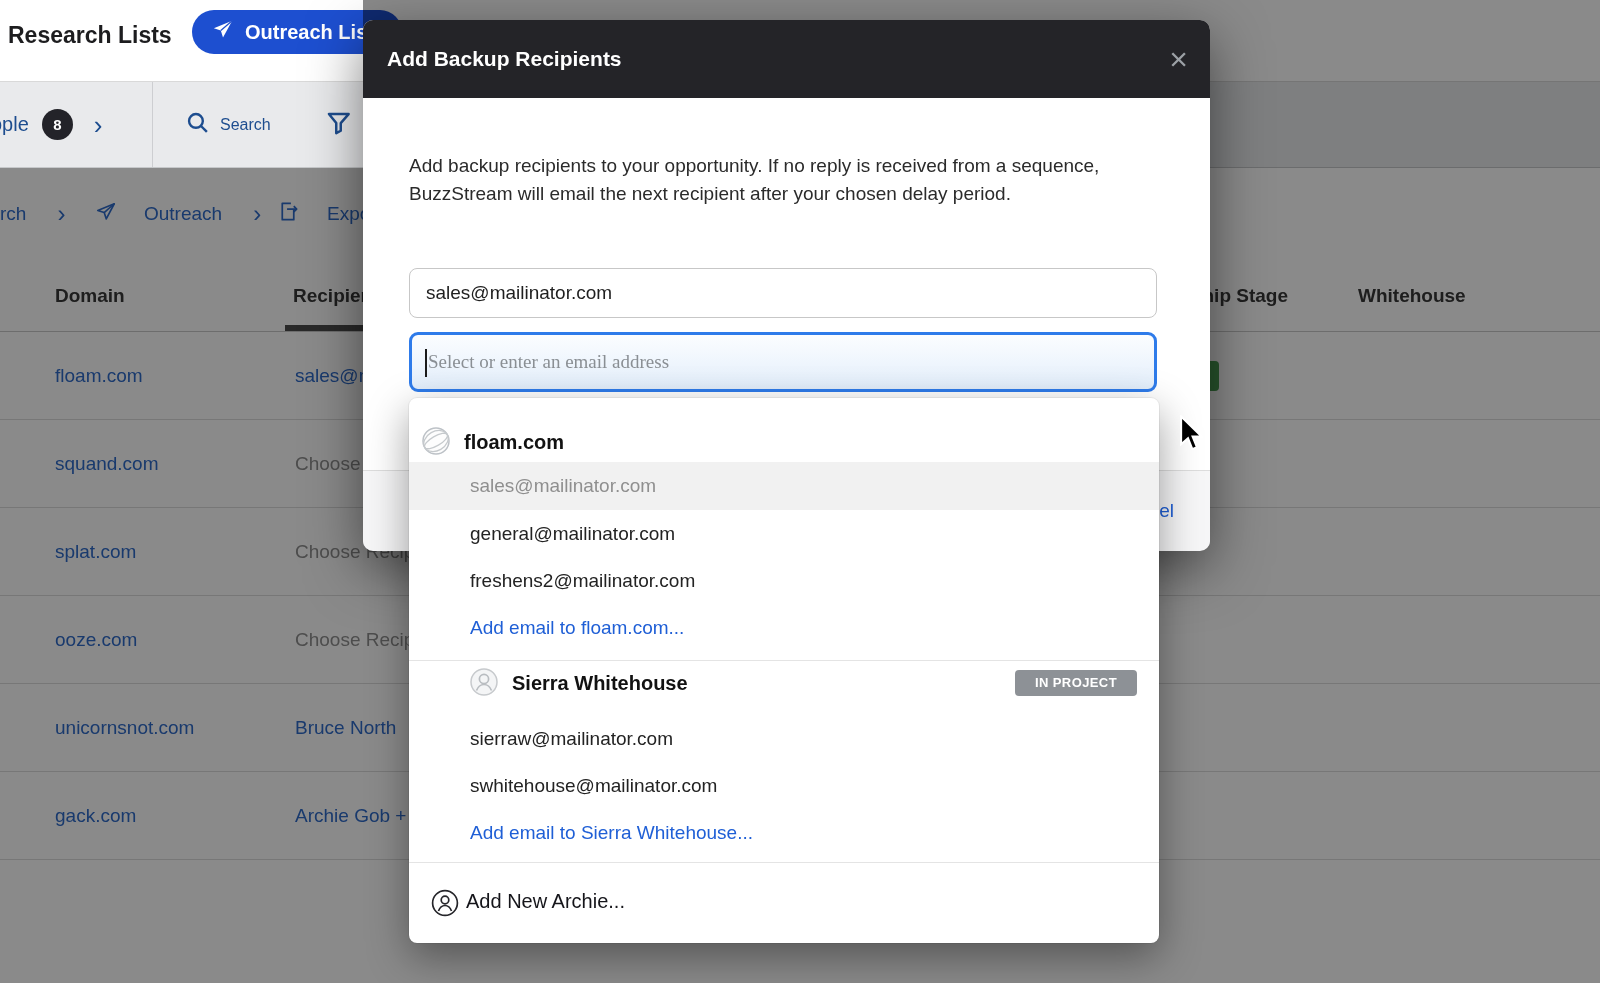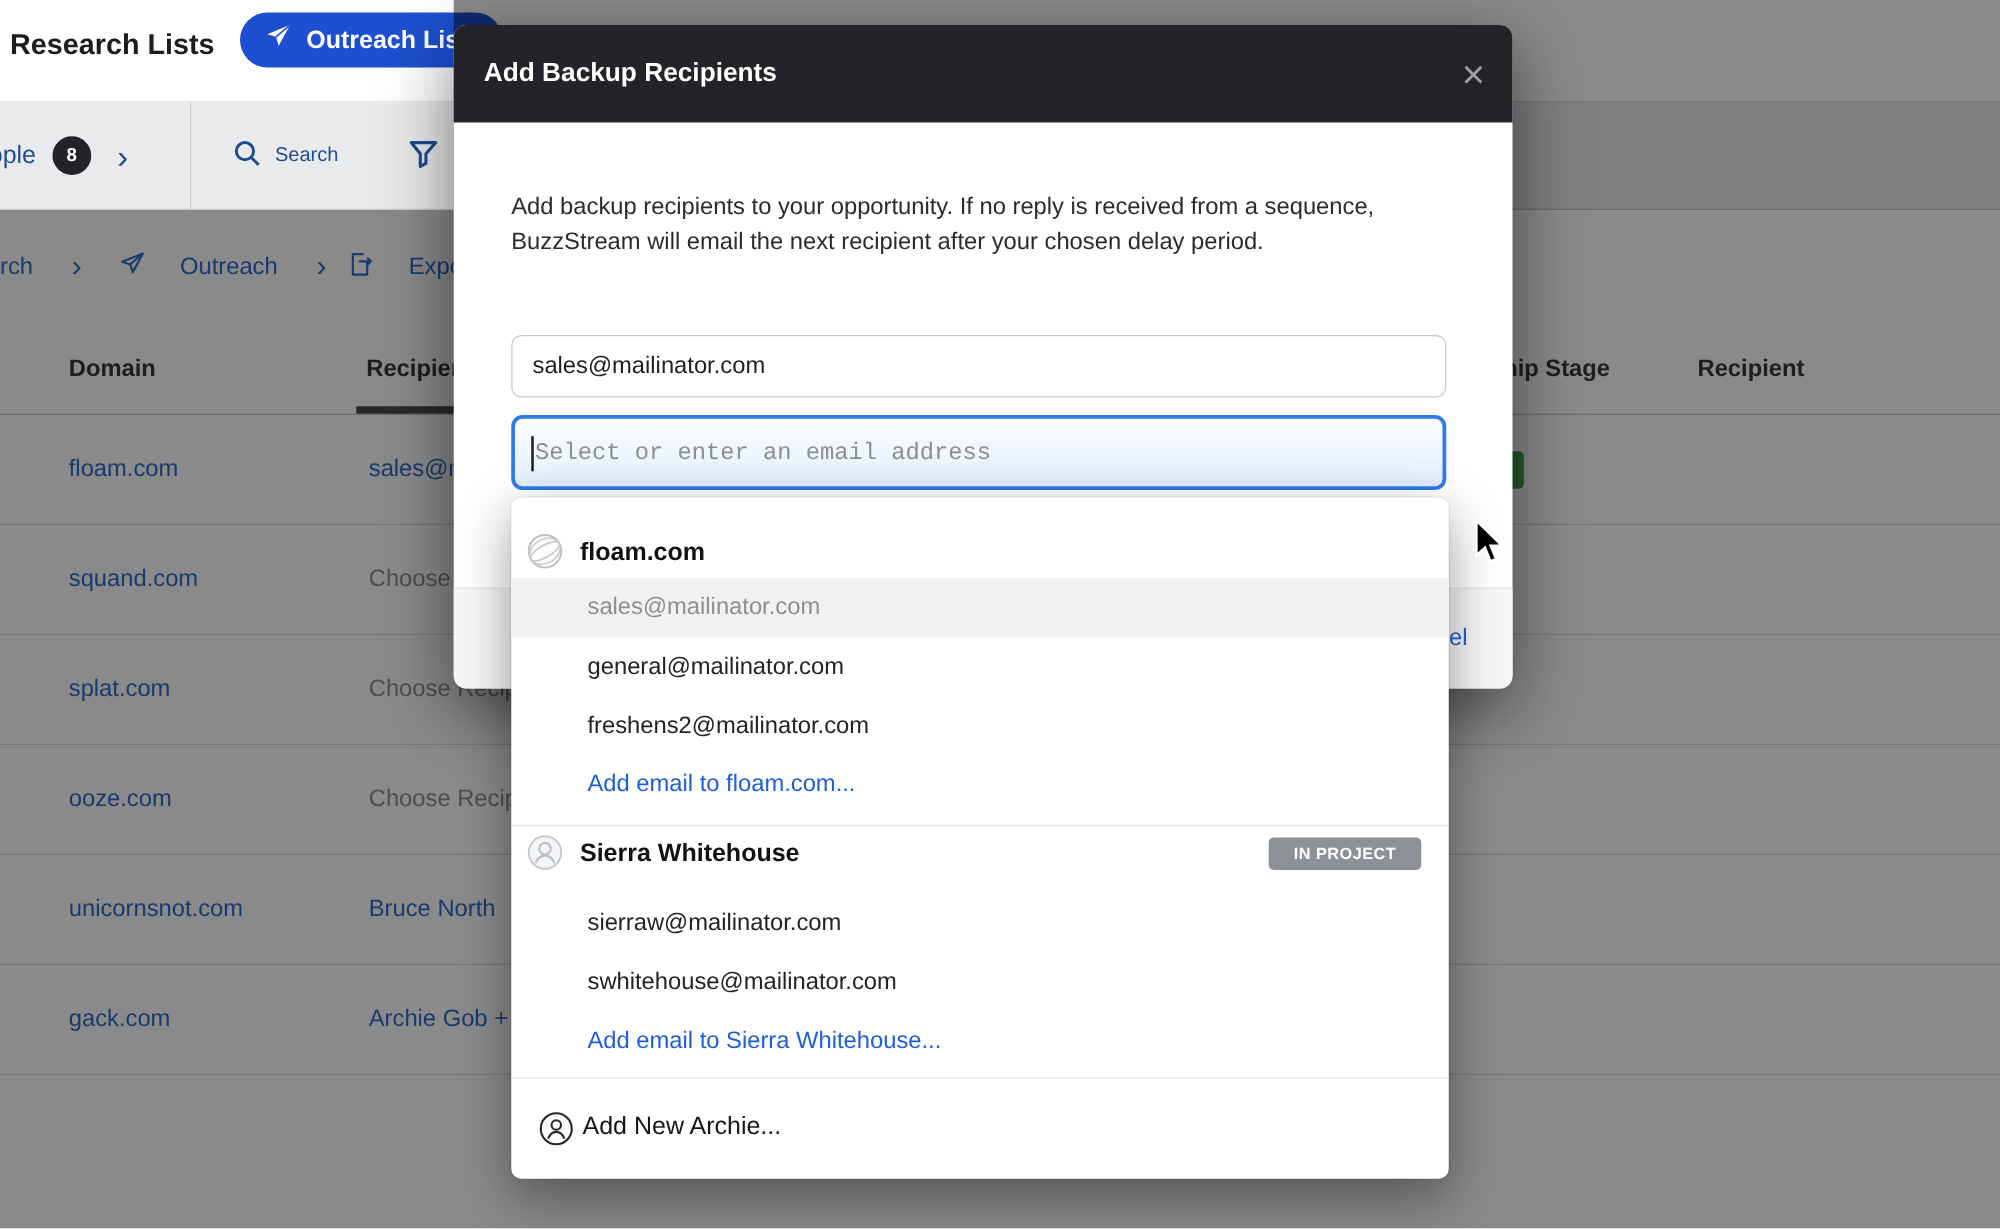--- a/index.html
+++ b/index.html
@@ -69,35 +69,35 @@
   .mclose{position:absolute;right:22px;top:0;height:78px;border:none;background:none;cursor:pointer;
          font-size:32px;color:#9ca1a6;font-family:inherit;line-height:78px;padding:0;}
   .desc{position:absolute;left:46px;top:132px;width:715px;margin:0;font-size:19px;line-height:28px;color:#2b2b2b;}
   .inp1{position:absolute;left:46px;top:248px;width:748px;height:50px;box-sizing:border-box;
         border:1.5px solid #c7c7c7;border-radius:8px;font-size:19px;color:#1f1f1f;
         padding:0 16px;font-family:inherit;background:#fff;}
   .inp2wrap{position:absolute;left:46px;top:312px;width:748px;height:60px;box-sizing:border-box;
         border:3px solid var(--focus-border);border-radius:9px;
         background:linear-gradient(180deg,#fbfdff 0%,#eef5fd 55%,#e2eefb 100%);}
   .inp2wrap input{position:absolute;left:0;top:0;width:100%;height:100%;border:none;background:transparent;
-        outline:none;font-size:19px;font-family:Liberation Mono, monospace;color:#2a2a2a;padding:0 16px;box-sizing:border-box;}
+        outline:none;font-size:19px;font-family:Liberation Serif, serif;color:#2a2a2a;padding:0 16px;box-sizing:border-box;}
   .inp2wrap input::placeholder{color:#8a8f94;opacity:1;}
   .caret{position:absolute;left:13px;top:14px;width:2px;height:28px;background:#1b1b1b;}
   .mfoot{position:absolute;left:0;top:450px;width:100%;height:80px;background:#f6f6f7;
         border-top:1px solid #ddd;border-radius:0 0 10px 10px;}
   .cancel-link{position:absolute;right:36px;top:0;height:80px;line-height:80px;
         color:var(--link-blue);font-size:19px;cursor:pointer;text-decoration:none;}
 
   
   .dropdown{position:absolute;left:409px;top:398px;width:750px;height:545px;z-index:30;background:#fff;
         border-radius:8px;box-shadow:0 14px 42px rgba(0,0,0,.38),0 0 0 1px rgba(0,0,0,.05);
         box-sizing:border-box;overflow:hidden;}
   .dd-gheader{position:relative;}
   .dd-g1{height:64px;}
-  .dd-g2{height:54px;}
+  .dd-g2{height:54px;margin-left:48px;}
   .dd-gicon{position:absolute;left:11px;}
   .dd-g1 .dd-gicon{top:27px;}
   .dd-g2 .dd-gicon{top:5px;}
   .dd-gtitle{position:absolute;left:55px;font-size:20px;font-weight:bold;color:#121212;white-space:nowrap;}
   .dd-g1 .dd-gtitle{top:33px;}
   .dd-g2 .dd-gtitle{top:11px;}
   .in-project{position:absolute;right:22px;top:9px;height:26px;line-height:26px;padding:0 20px;
         background:var(--badge-gray);color:#fff;font-size:13px;font-weight:bold;letter-spacing:.4px;
         border-radius:4px;}
   .dd-opt{height:47px;line-height:47px;padding-left:61px;font-size:19px;color:#232323;cursor:pointer;white-space:nowrap;}
@@ -179,21 +179,21 @@
           </svg>
       </span>
       <span>Export</span>
     </span>
   </div>
 
   <div class="thead">
     <span class="th th-domain">Domain</span>
     <span class="th th-recipients">Recipients</span>
     <span class="th th-stage">Relationship Stage</span>
-    <span class="th th-researched">Recipient</span>
+    <span class="th th-researched">Whitehouse</span>
     <span class="sort-underline"></span>
   </div>
 
   <div class="tbody">
     <div class="trow">
       <span class="dcell">floam.com</span>
       <span class="rcell">sales@mailinator.com</span>
       <span class="stage-badge">Replied</span>
     </div>
     <div class="trow">

